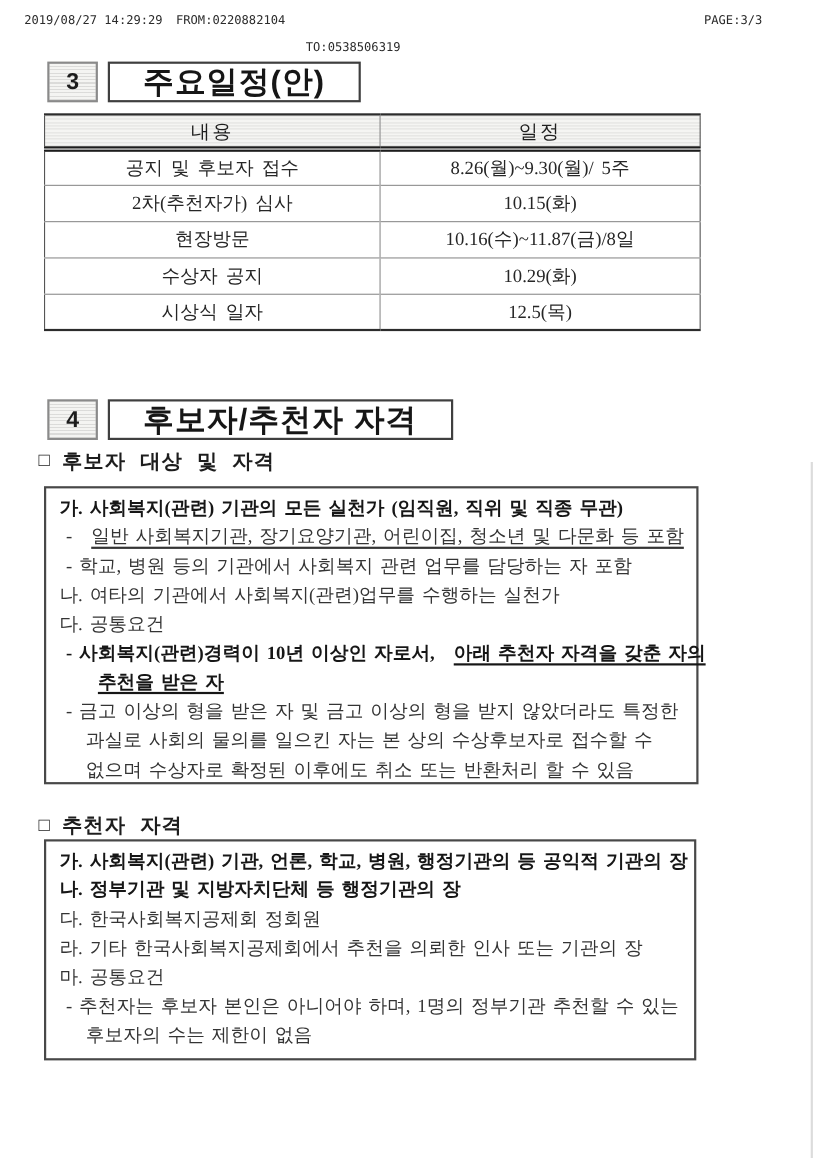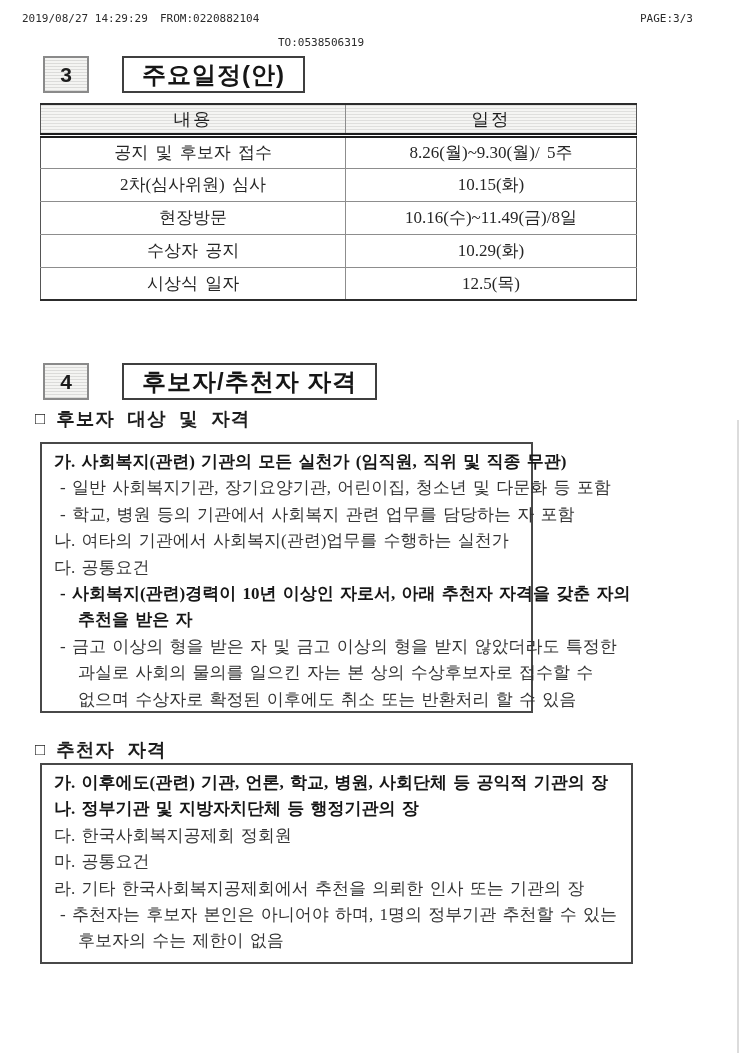--- a/index.html
+++ b/index.html
@@ -63,27 +63,26 @@
     font-size: 21px;
     font-weight: 700;
     color: #1c1c1c;
   }
   .section-title-box {
     height: 37px;
     border: 2px solid #3f3f3f;
     background: #fff;
     display: flex;
     align-items: center;
-    padding: 0 18px;
-    font-size: 24px;
+    padding: 0 30px;
+    font-size: 28px;
     font-weight: 700;
     letter-spacing: 1px;
     color: #161616;
     white-space: nowrap;
-    margin-left: 24px;
   }
 
   
   .schedule-table {
     position: absolute;
     top: 103px;
     left: 40px;
     width: 596px;
     border-collapse: collapse;
     table-layout: fixed;
@@ -144,29 +143,31 @@
     left: 40px;
     border: 2px solid #484848;
     background: #fff;
     padding: 5px 10px 0 10px;
     font-size: 17px;
     line-height: 26.4px;
     color: #343434;
     word-spacing: 2px;
     white-space: nowrap;
   }
-  .text-box.box1 { top: 442px; width: 493px; height: 271px; }
+  .text-box.box1 { top: 442px; width: 595px; height: 271px; }
   .text-box.box2 { top: 763px; width: 593px; height: 201px; }
   .box-line.indent-0 { padding-left: 2px; }
   .box-line.indent-1 { padding-left: 8px; }
   .box-line.indent-2 { padding-left: 26px; }
   .box-line span.b { font-weight: 700; color: #161616; }
   .box-line span.u {
+    text-decoration: underline;
     text-underline-offset: 4px;
     text-decoration-thickness: 1.5px;
+    margin-left: 11px;
   }
 </style>
 </head>
 <body>
 
 <div class="page">
 
   <div class="fax-header">
     <span class="fax-datetime">2019/08/27 14:29:29</span>
     <span class="fax-from">FROM:0220882104</span>
@@ -189,26 +190,26 @@
         <th>내용</th>
         <th>일정</th>
       </tr>
     </thead>
     <tbody>
         <tr>
           <td>공지 및 후보자 접수</td>
           <td>8.26(월)~9.30(월)/ 5주</td>
         </tr>
         <tr>
-          <td>2차(심사위원) 심사</td>
+          <td>2차(추천자가) 심사</td>
           <td>10.15(화)</td>
         </tr>
         <tr>
           <td>현장방문</td>
-          <td>10.16(수)~11.49(금)/8일</td>
+          <td>10.16(수)~11.87(금)/8일</td>
         </tr>
         <tr>
           <td>수상자 공지</td>
           <td>10.29(화)</td>
         </tr>
         <tr>
           <td>시상식 일자</td>
           <td>12.5(목)</td>
         </tr>
       </tbody>
@@ -234,23 +235,23 @@
       <div class="box-line indent-1"><span>- 금고 이상의 형을 받은 자 및 금고 이상의 형을 받지 않았더라도 특정한</span></div>
       <div class="box-line indent-2"><span>과실로 사회의 물의를 일으킨 자는 본 상의 수상후보자로 접수할 수</span></div>
       <div class="box-line indent-2"><span>없으며 수상자로 확정된 이후에도 취소 또는 반환처리 할 수 있음</span></div>
     </div>
 
   <div class="sub-heading h2">
     <span class="square">□</span><span>추천자 자격</span>
   </div>
 
   <div class="text-box box2">
-      <div class="box-line indent-0"><span class="b">가. 이후에도(관련) 기관, 언론, 학교, 병원, 사회단체 등 공익적 기관의 장</span></div>
+      <div class="box-line indent-0"><span class="b">가. 사회복지(관련) 기관, 언론, 학교, 병원, 행정기관의 등 공익적 기관의 장</span></div>
       <div class="box-line indent-0"><span class="b">나. 정부기관 및 지방자치단체 등 행정기관의 장</span></div>
       <div class="box-line indent-0"><span>다. 한국사회복지공제회 정회원</span></div>
+      <div class="box-line indent-0"><span>라. 기타 한국사회복지공제회에서 추천을 의뢰한 인사 또는 기관의 장</span></div>
       <div class="box-line indent-0"><span>마. 공통요건</span></div>
-      <div class="box-line indent-0"><span>라. 기타 한국사회복지공제회에서 추천을 의뢰한 인사 또는 기관의 장</span></div>
       <div class="box-line indent-1"><span>- 추천자는 후보자 본인은 아니어야 하며, 1명의 정부기관 추천할 수 있는</span></div>
       <div class="box-line indent-2"><span>후보자의 수는 제한이 없음</span></div>
     </div>
 
   <div class="scan-artifact"></div>
 </div>
 
 </body></html>

